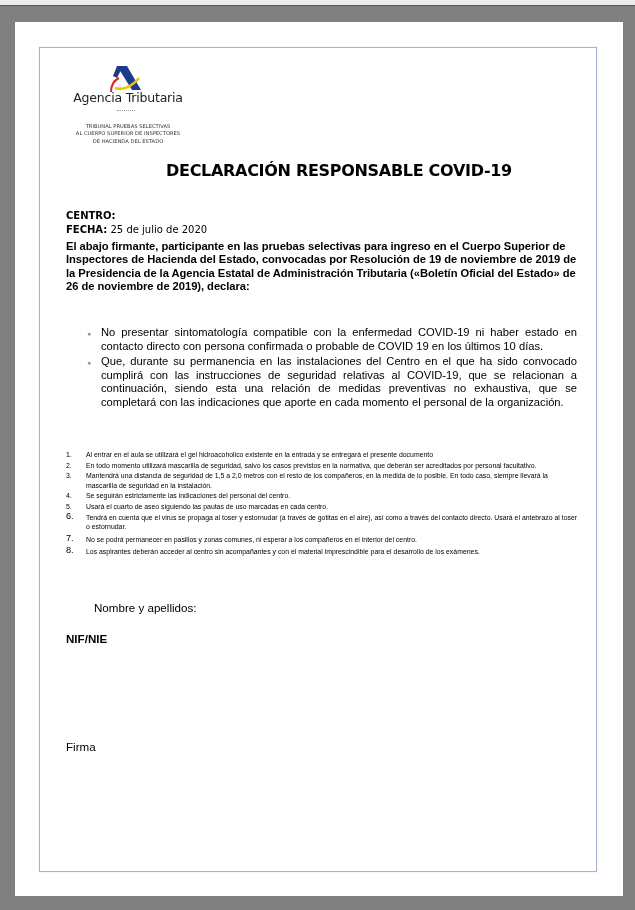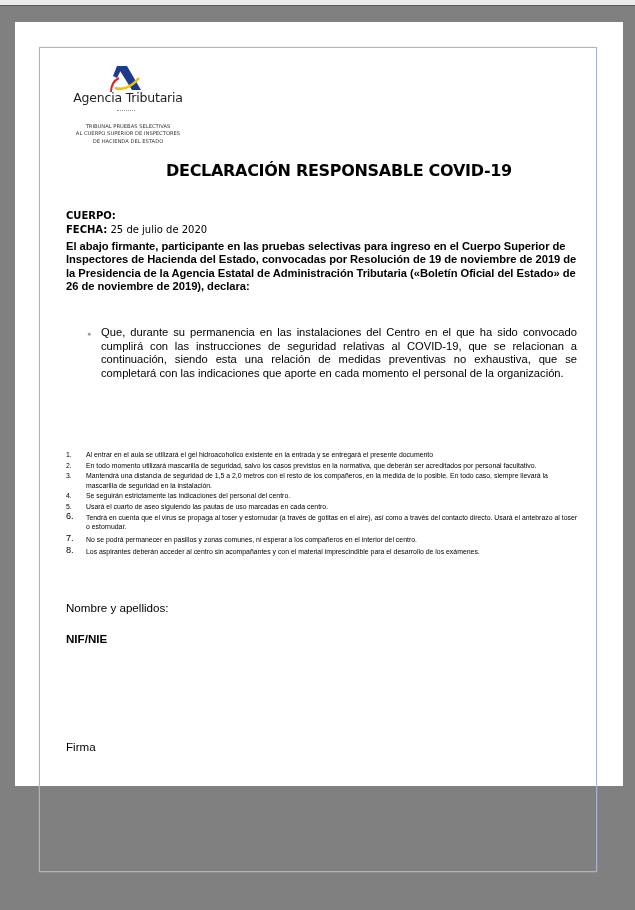--- a/index.html
+++ b/index.html
@@ -1,19 +1,19 @@
 <!DOCTYPE html>
 <html><head>
 <meta charset="utf-8">
 <style>
   * { margin: 0; padding: 0; box-sizing: border-box; }
   html, body { width: 635px; height: 910px; overflow: hidden; }
   body { background: #808080; position: relative; font-family: "Liberation Sans", sans-serif; color: #000; }
   .topbar { position: absolute; left: 0; top: 0; width: 635px; height: 6px; background: #ececec; border-bottom: 1px solid #5a5a5a; }
-  .page { position: absolute; left: 15px; top: 22px; width: 608px; height: 764px; background: #fff; }
+  .page { position: absolute; left: 15px; top: 22px; width: 608px; height: 874px; background: #fff; }
   .frame { position: absolute; left: 24px; top: 25px; width: 558px; height: 825px; border: 1px solid #a7b3d3; box-shadow: 0 0 1px #c9d1e6; }
 
   .logo { position: absolute; left: 90px; top: 40px; width: 40px; height: 36px; }
   .agency { position: absolute; left: 58px; top: 68px; width: 110px; text-align: center; font-family: "DejaVu Sans", sans-serif; font-size: 12.5px; letter-spacing: -0.2px; color: #222; }
   .dash { position: absolute; left: 102px; top: 88px; width: 18px; border-top: 1px dotted #999; }
   .tribunal { position: absolute; left: 48px; top: 101px; width: 130px; text-align: center; font-family: "DejaVu Sans", sans-serif; font-size: 5.2px; line-height: 7.4px; color: #333; text-transform: uppercase; }
 
   .title { position: absolute; left: 0; top: 139px; width: 608px; text-align: center; font-family: "DejaVu Sans", sans-serif; font-weight: bold; font-size: 16px; letter-spacing: -0.3px; padding-left: 40px; }
 
   .field { position: absolute; left: 51px; font-family: "DejaVu Sans", sans-serif; font-size: 10px; }
@@ -27,21 +27,21 @@
   .bullets li { position: relative; padding-left: 16px; font-size: 11.2px; line-height: 13.5px; text-align: justify; margin-bottom: 2px; }
   .bullets .dot { position: absolute; left: 2px; top: 1px; color: #999; font-size: 7px; }
 
   .rules { position: absolute; left: 51px; top: 428px; width: 512px; list-style: none; }
   .rules li { position: relative; padding-left: 20px; font-size: 6.9px; line-height: 9.6px; margin-bottom: 1px; }
   .rules .num { position: absolute; left: 0; top: 0; }
   .rules li.big .num { font-size: 9.2px; top: -1px; }
   .rules li.big { margin-bottom: 3px; }
 
   .sig { position: absolute; left: 51px; font-size: 11.6px; }
-  .nombre { top: 579px; }
+  .nombre { top: 579px; margin-left: 28px; }
   .nif { top: 610px; font-weight: bold; }
   .firma { top: 718px; }
 </style>
 </head>
 <body>
 
 <div class="topbar"></div>
 
 <div class="page">
   <div class="frame"></div>
@@ -56,29 +56,30 @@
   <div class="dash"></div>
   <div class="tribunal">
     <div>TRIBUNAL PRUEBAS SELECTIVAS</div>
     <div>AL CUERPO SUPERIOR DE INSPECTORES</div>
     <div>DE HACIENDA DEL ESTADO</div>
   </div>
 
   <div class="title">DECLARACIÓN RESPONSABLE COVID-19</div>
 
   <div class="field centro">
-    <b>CUERPO:</b><span></span>
+    <b>CENTRO:</b><span></span>
   </div>
   <div class="field fecha">
     <b>FECHA:</b><span> 25 de julio de 2020</span>
   </div>
 
   <div class="intro">El abajo firmante, participante en las pruebas selectivas para ingreso en el Cuerpo Superior  de Inspectores de Hacienda del Estado, convocadas por Resolución de 19 de noviembre de 2019 de la Presidencia de la Agencia Estatal de Administración Tributaria («Boletín Oficial del Estado» de 26 de noviembre de 2019), declara:</div>
 
   <ul class="bullets">
+    <li><span class="dot">●</span><span>No presentar sintomatología compatible con la enfermedad COVID-19 ni haber estado en contacto directo con persona confirmada o probable de COVID 19 en los últimos 10 días.</span></li>
     <li><span class="dot">●</span><span>Que, durante su permanencia en las instalaciones  del Centro en el que ha sido convocado cumplirá con las instrucciones de seguridad relativas al COVID-19, que se relacionan a continuación, siendo esta una relación de medidas preventivas no exhaustiva, que se completará con las indicaciones que aporte en cada momento el personal de la organización.</span></li>
   </ul>
 
   <ol class="rules">
     <li><span class="num">1.</span><span>Al entrar en el aula se utilizará el gel hidroacoholico existente en la entrada y se entregará el presente documento</span></li>
     <li><span class="num">2.</span><span>En todo momento utilizará mascarilla de seguridad, salvo los casos previstos en la normativa, que deberán ser acreditados por personal facultativo.</span></li>
     <li><span class="num">3.</span><span>Mantendrá una distancia de seguridad de 1,5 a 2,0 metros con el resto de los compañeros, en la medida de lo posible. En todo caso, siempre llevará la mascarilla de seguridad en la instalación.</span></li>
     <li><span class="num">4.</span><span>Se seguirán estrictamente las indicaciones del personal del centro.</span></li>
     <li><span class="num">5.</span><span>Usará el cuarto de aseo siguiendo las pautas de uso marcadas en cada centro.</span></li>
     <li class="big"><span class="num">6.</span><span>Tendrá en cuenta que el virus se propaga al toser y estornudar (a través de gotitas en el aire), así como a través del contacto directo. Usará el antebrazo al toser o estornudar.</span></li>

